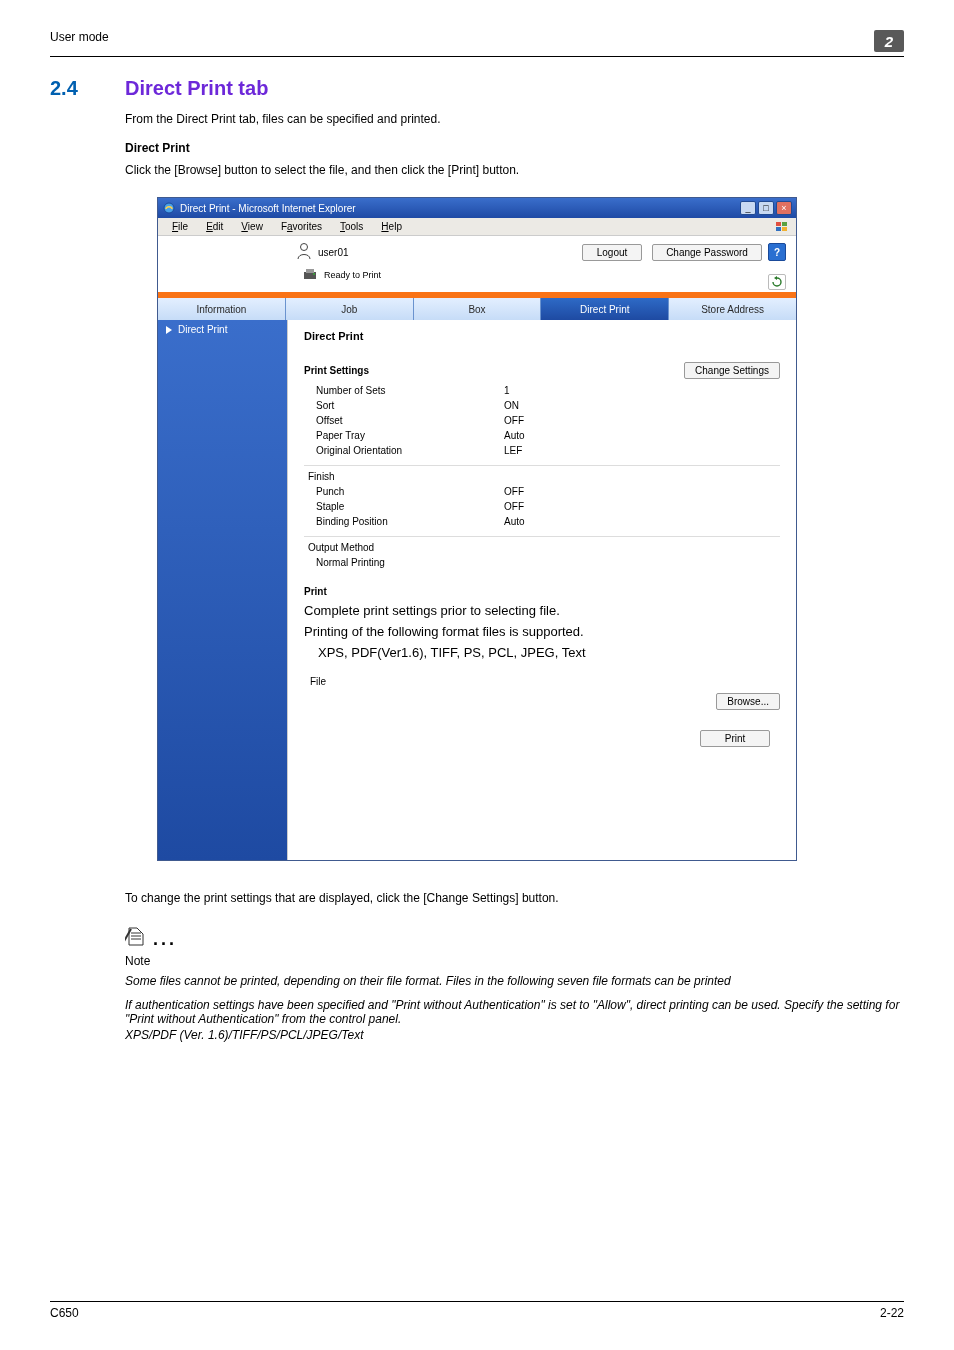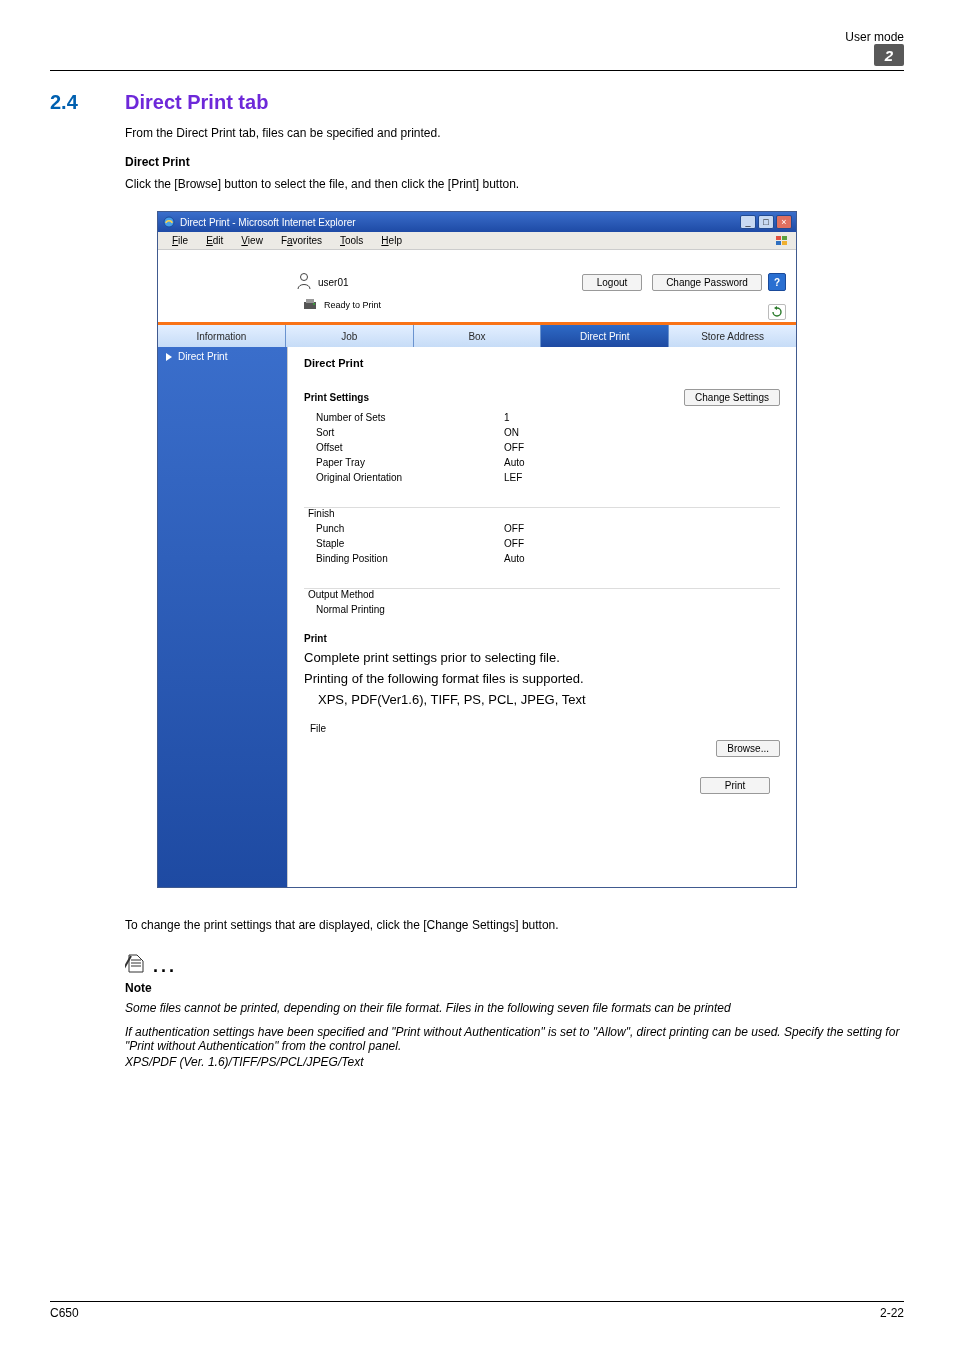--- a/index.html
+++ b/index.html
@@ -8,24 +8,23 @@
     font-size: 12px;
     color: #000;
     background: #fff;
     width: 954px;
     height: 1350px;
     position: relative;
     padding: 30px 50px 40px 50px;
   }
   .header-line {
     display: flex;
-    align-items: flex-end;
+    align-items: flex-start;
     font-size: 12px;
     margin-bottom: 4px;
-    flex-direction: column;
   }
   .header-text { flex: 1; }
   .chapter-badge {
     background: #595959;
     color: #fff;
     width: 30px;
     height: 22px;
     display: flex;
     align-items: center;
     justify-content: center;
@@ -117,22 +116,22 @@
   }
   .menubar .mi .ul { text-decoration: underline; }
   .menubar .win-logo {
     margin-left: auto;
     width: 16px; height: 14px;
     display: flex; align-items: center; justify-content: center;
   }
 
   
   .app-top {
-    padding: 22px 10px 8px 10px;
-    border-bottom: 3px solid #f97316;
+    padding: 6px 10px 8px 10px;
+    border-bottom: 6px solid #f97316;
   }
   .app-top-row1 {
     display: flex;
     align-items: center;
     margin-bottom: 6px;
   }
   .user-icon {
     margin-left: 128px;
     margin-right: 6px;
   }
@@ -234,21 +233,22 @@
     display: flex;
     align-items: center;
   }
   .sect-head button { margin-left: auto; padding: 2px 10px; }
   .rows { margin-top: 4px; }
   .row { display: flex; padding: 2px 0; }
   .row .k { width: 180px; padding-left: 12px; }
   .row .v { flex: 1; padding-left: 20px;}
   .subgroup {
     font-size: 10px;
-    margin-top: 22px;
+    margin-top: 7px;
+    padding-top: 5px;
     border-top: 1px solid #ddd;
   }
   .subgroup .lbl { padding-left: 4px; margin-bottom: 2px; }
   .print-area { margin-top: 16px; }
   .print-area .msg { font-size: 13px; margin: 6px 0 2px; }
   .print-area .msg.sub { padding-left: 14px; }
   .file-row {
     display: flex; align-items: center; margin-top: 16px;
   }
   .file-lbl { padding-left: 6px; width: 54px; }
@@ -264,21 +264,21 @@
     margin-top: 20px;
   }
   .note-icon-row {
     display: flex;
     align-items: flex-end;
     gap: 6px;
     margin-bottom: 2px;
   }
   .note-title {
     font-size: 12px;
-    font-weight: bold;
+    font-weight: normal;
     margin-top: 4px;
     margin-bottom: 6px;
   }
   .note-text {
     font-style: italic;
     font-size: 12px;
     margin-bottom: 10px;
   }
 
   

